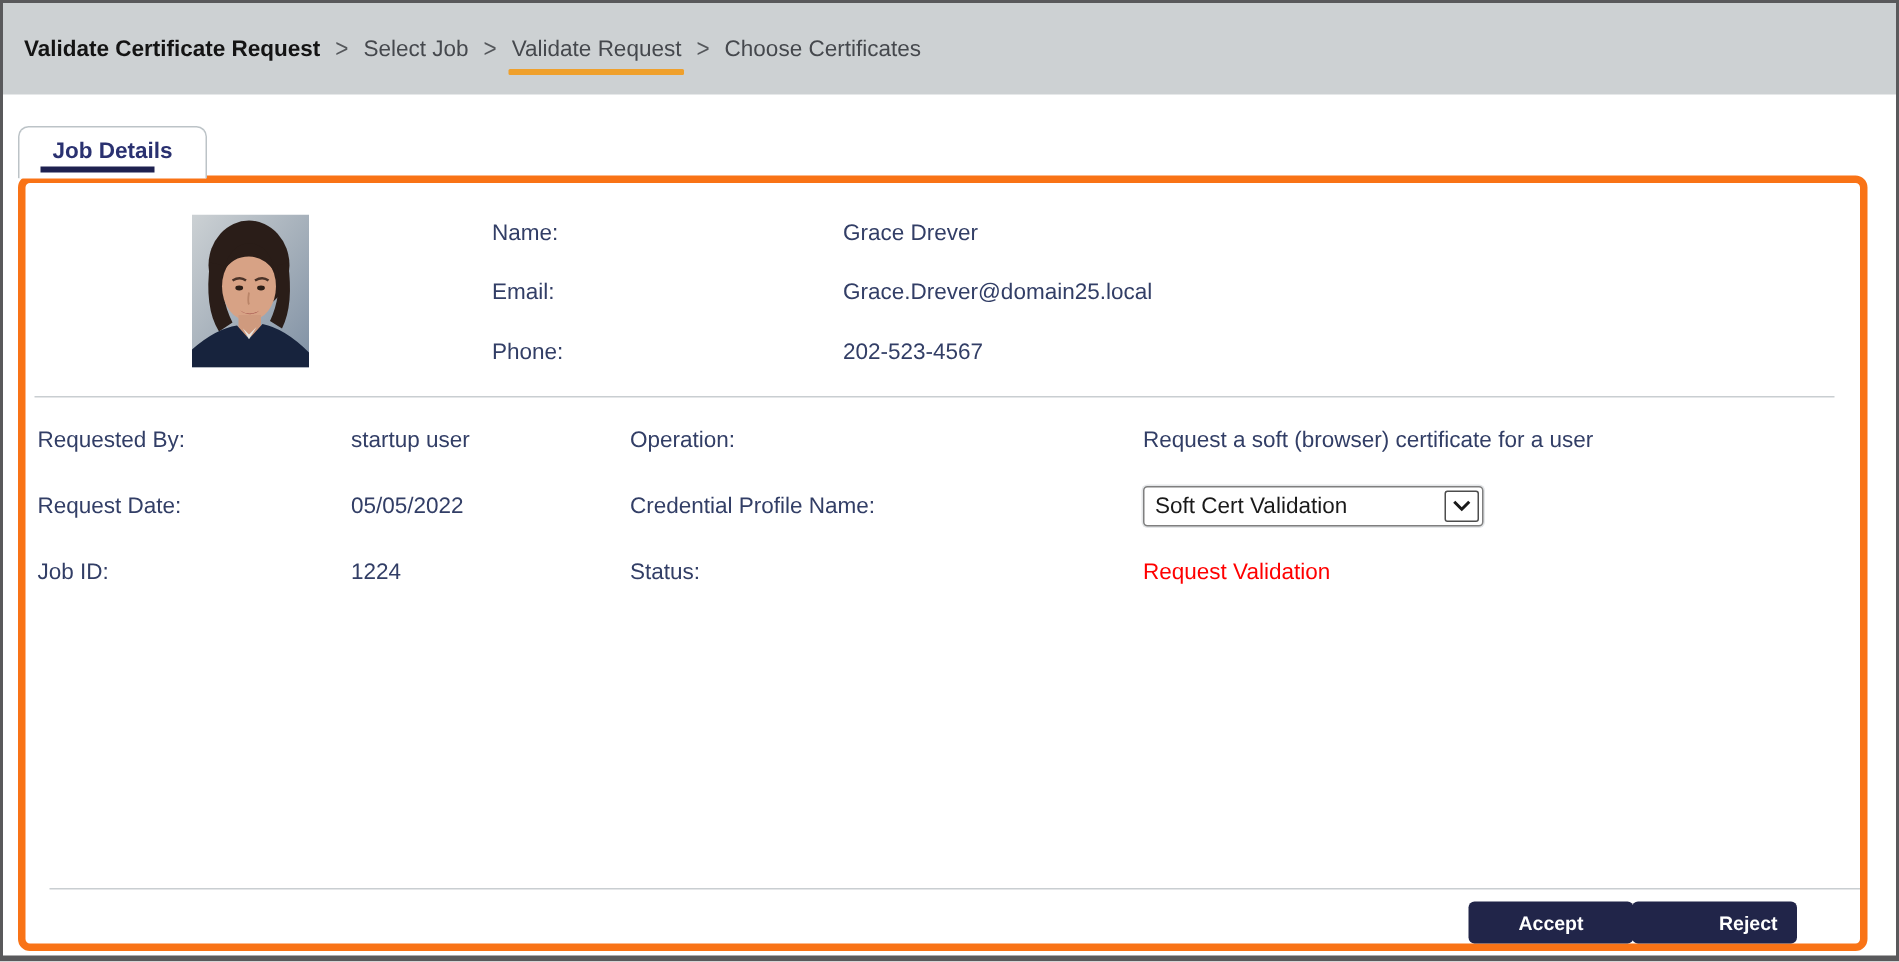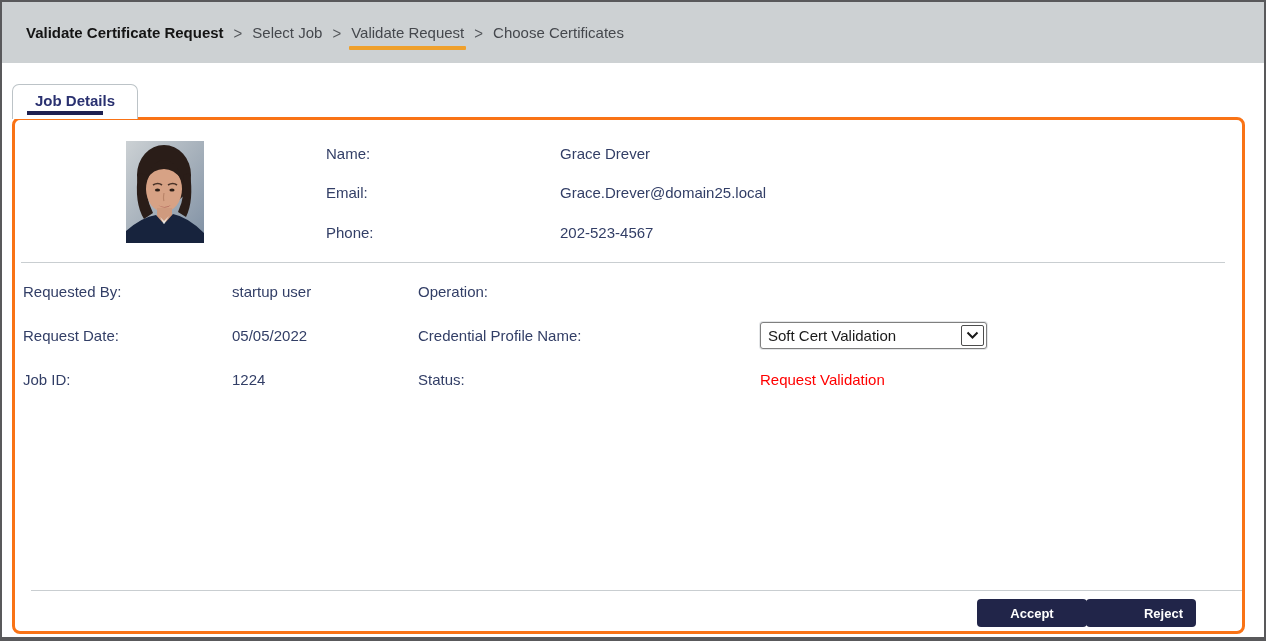--- a/index.html
+++ b/index.html
@@ -13,21 +13,21 @@
     border:2px solid #59595b;
     border-bottom-width:4px;
     overflow:hidden;
   }
 
   
   .breadcrumb-bar {
     position:absolute; left:0; top:0; right:0; height:61px;
     background:#cdd1d3;
     display:flex; align-items:center;
-    padding-left:24px; gap:10px;
+    padding-left:14px; gap:10px;
     font-size:15px;
   }
   .bc-title { font-weight:bold; color:#141414; }
   .bc-sep { color:#55585c; font-size:15px; transform:scaleY(1.15); }
   .bc-item { color:#45484d; position:relative; cursor:pointer; }
   .bc-underline {
     position:absolute; left:-2px; right:-2px; bottom:-9px; height:4px;
     background:#efa02c; border-radius:1px;
   }
 
@@ -46,21 +46,21 @@
   }
   .tab-underline {
     position:absolute; left:14px; bottom:4px; width:76px; height:4px;
     background:#1e2150;
   }
 
   
   .panel {
     position:absolute; left:10px; top:115px; width:1233px; height:517px;
     background:#ffffff;
-    border:3px solid #f97316;
+    border:5px solid #f97316;
     border-radius:8px;
     z-index:1;
   }
 
   .photo {
     position:absolute; left:111px; top:21px; width:78px; height:102px;
     display:block;
   }
 
   .lbl, .val { position:absolute; font-size:15px; color:#323e66; white-space:nowrap; }
@@ -164,20 +164,21 @@
     <span class="lbl contact-lbl" style="top:64px">Email:</span>
     <span class="val contact-val" style="top:64px">Grace.Drever@domain25.local</span>
     <span class="lbl contact-lbl" style="top:104px">Phone:</span>
     <span class="val contact-val" style="top:104px">202-523-4567</span>
 
     <div class="sep sep-top"></div>
 
     <span class="lbl col1-lbl" style="top:163px">Requested By:</span>
     <span class="val col1-val" style="top:163px">startup user</span>
     <span class="lbl col2-lbl" style="top:163px">Operation:</span>
+    <span class="val col2-val" style="top:163px">Request a soft (browser) certificate for a user</span>
 
     <span class="lbl col1-lbl" style="top:207px">Request Date:</span>
     <span class="val col1-val" style="top:207px">05/05/2022</span>
     <span class="lbl col2-lbl" style="top:207px">Credential Profile Name:</span>
     <div class="dropdown">
       <span class="dd-value">Soft Cert Validation</span>
       <span class="dd-btn">
         <svg width="13" height="9" viewBox="0 0 13 9">
             <polyline points="1.5,1.5 6.5,6.5 11.5,1.5" fill="none" stroke="#1a1a1a" stroke-width="2"></polyline>
           </svg>

